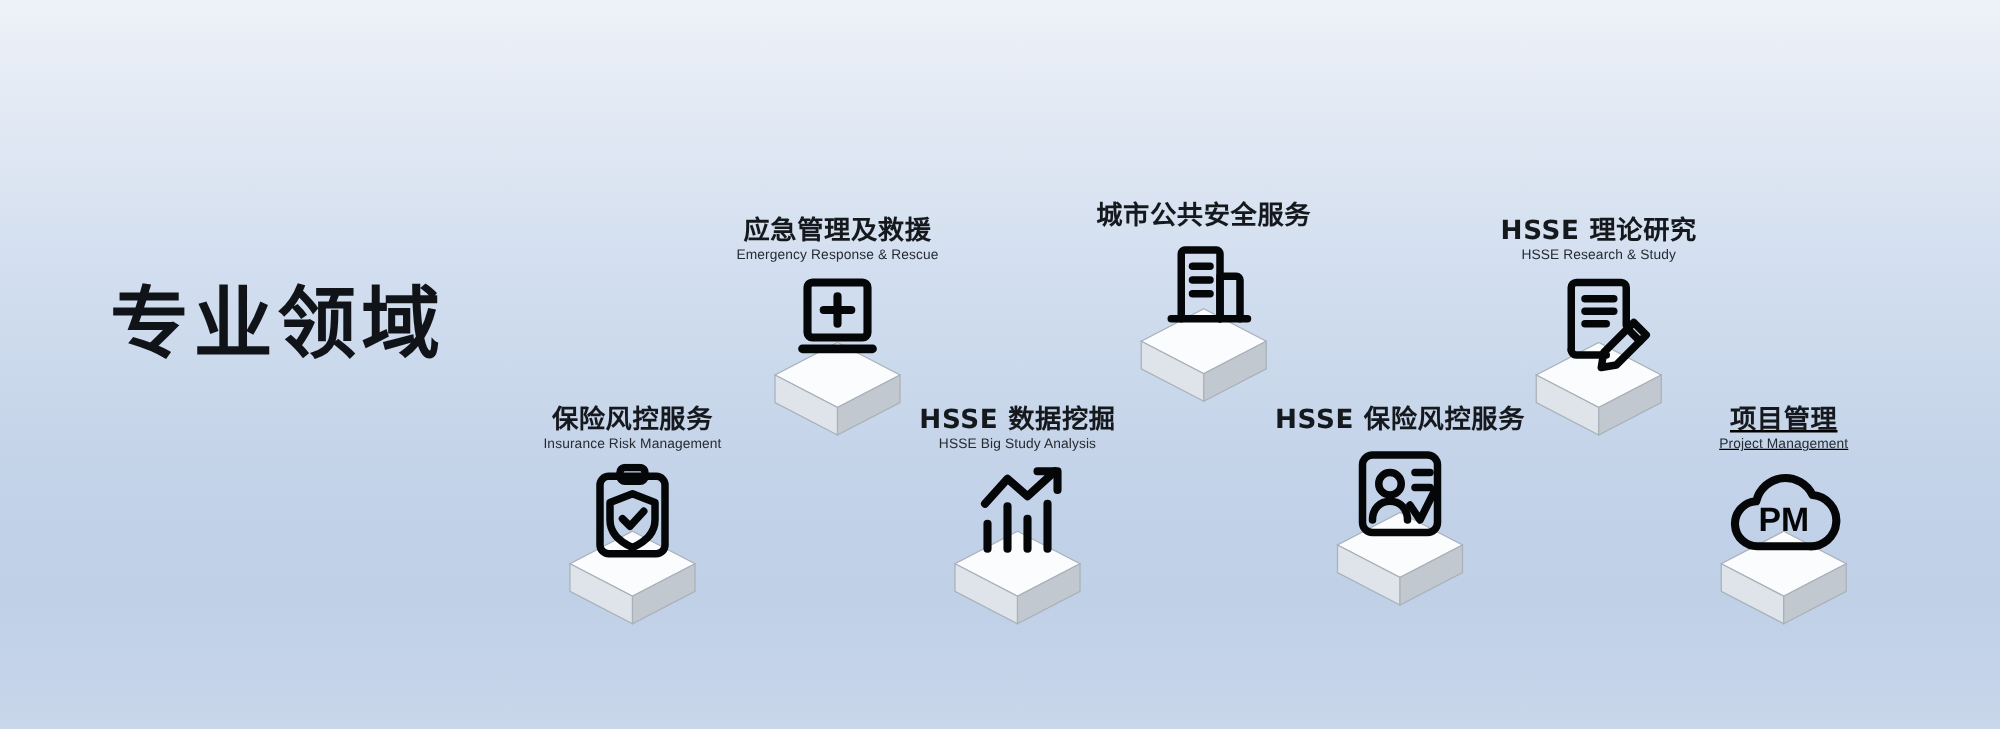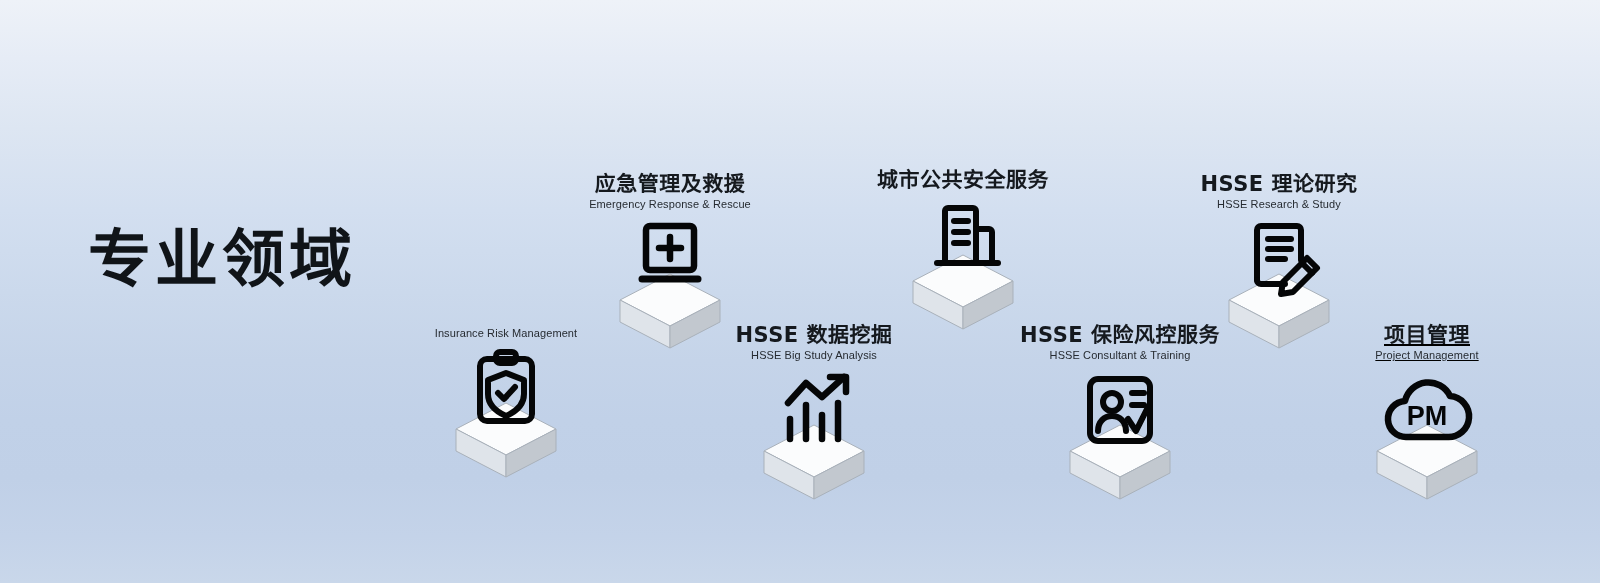--- a/index.html
+++ b/index.html
@@ -95,20 +95,21 @@
 </style>
 </head>
 <body>
 
 <div class="banner">
 
   <div class="headline">专业领域</div>
 
   <div id="fields-layer">
       <div class="field row-bot" style="left: 506px; top: 296px;">
+        <div class="label-cn">保险风控服务</div>
         <div class="label-en">Insurance Risk Management</div>
         <div class="pedestal-wrap">
           <svg width="120" height="132" viewBox="0 0 120 132">
     <g>
       <polygon points="60,54 110,80 60,106 10,80" fill="#fbfcfd" stroke="#a9b1ba" stroke-width="1"></polygon>
       <polygon points="10,80 60,106 60,128 10,102" fill="#dfe4ea" stroke="#a9b1ba" stroke-width="1"></polygon>
       <polygon points="110,80 110,102 60,128 60,106" fill="#c2c8cf" stroke="#a9b1ba" stroke-width="1"></polygon>
     </g>
     <g fill="none" stroke="#050607" stroke-width="6" stroke-linecap="round" stroke-linejoin="round">
       <rect x="34" y="10" width="52" height="62" rx="7"></rect>
@@ -152,21 +153,21 @@
       <line x1="36" y1="48" x2="36" y2="68"></line>
       <line x1="52" y1="34" x2="52" y2="68"></line>
       <line x1="68" y1="44" x2="68" y2="68"></line>
       <line x1="84" y1="32" x2="84" y2="68"></line>
       <polyline points="34,32 52,12 68,26 90,6"></polyline>
       <polyline points="76,6 92,6 92,21"></polyline>
     </g>
           </svg>
         </div>
       </div>
-      <div class="field row-top" style="left: 963px; top: 141px; text-align: center;">
+      <div class="field row-top" style="left: 963px; top: 133px; text-align: center;">
         <div class="label-cn">城市公共安全服务</div>
         <div class="pedestal-wrap">
           <svg width="120" height="132" viewBox="0 0 120 132">
     <g>
       <polygon points="60,54 110,80 60,106 10,80" fill="#fbfcfd" stroke="#a9b1ba" stroke-width="1"></polygon>
       <polygon points="10,80 60,106 60,128 10,102" fill="#dfe4ea" stroke="#a9b1ba" stroke-width="1"></polygon>
       <polygon points="110,80 110,102 60,128 60,106" fill="#c2c8cf" stroke="#a9b1ba" stroke-width="1"></polygon>
     </g>
     <g fill="none" stroke="#050607" stroke-width="6" stroke-linecap="round" stroke-linejoin="round">
       <path d="M42 62 V10 a3 3 0 0 1 3 -3 H70 a3 3 0 0 1 3 3 V62"></path>
@@ -174,21 +175,20 @@
       <line x1="51" y1="20" x2="65" y2="20"></line>
       <line x1="51" y1="31" x2="65" y2="31"></line>
       <line x1="51" y1="42" x2="65" y2="42"></line>
       <line x1="34" y1="62" x2="95" y2="62"></line>
     </g>
           </svg>
         </div>
       </div>
       <div class="field row-bot" style="left: 1120px; top: 296px;">
         <div class="label-cn">HSSE 保险风控服务</div>
-        <div class="label-en">HSSE Consultant &amp; Training</div>
         <div class="pedestal-wrap">
           <svg width="120" height="132" viewBox="0 0 120 132">
     <g>
       <polygon points="60,54 110,80 60,106 10,80" fill="#fbfcfd" stroke="#a9b1ba" stroke-width="1"></polygon>
       <polygon points="10,80 60,106 60,128 10,102" fill="#dfe4ea" stroke="#a9b1ba" stroke-width="1"></polygon>
       <polygon points="110,80 110,102 60,128 60,106" fill="#c2c8cf" stroke="#a9b1ba" stroke-width="1"></polygon>
     </g>
     <g fill="none" stroke="#050607" stroke-width="6" stroke-linecap="round" stroke-linejoin="round">
       <rect x="30" y="8" width="60" height="62" rx="8"></rect>
       <circle cx="52" cy="31" r="9"></circle>

